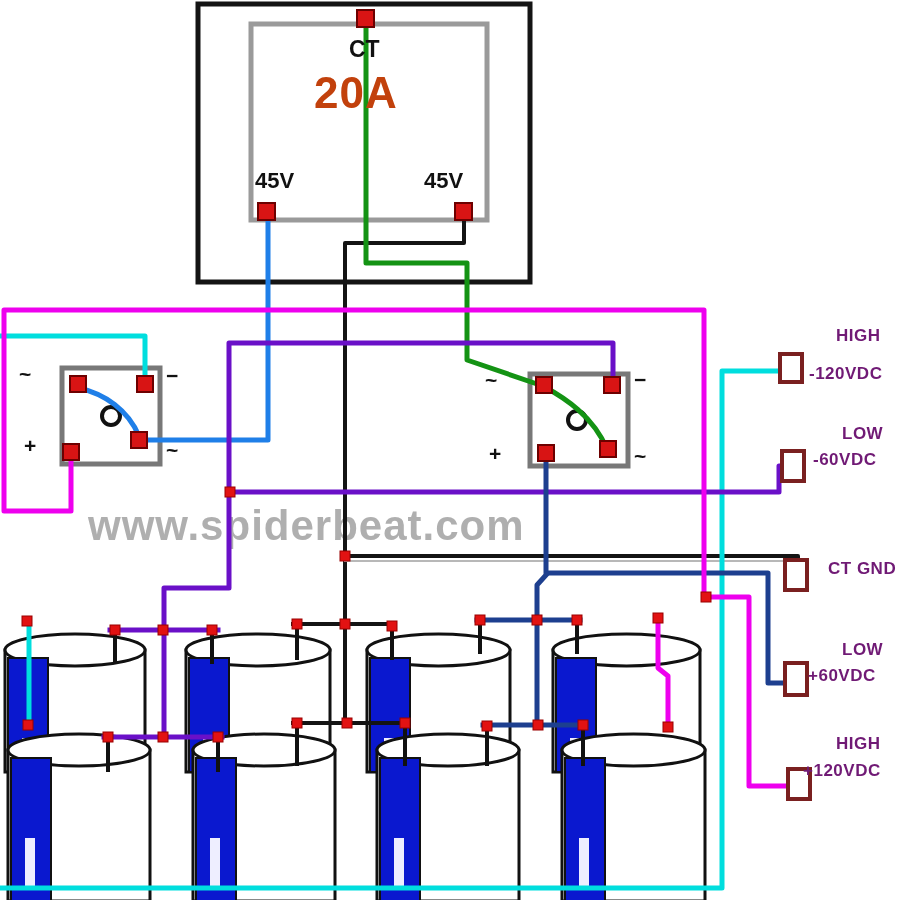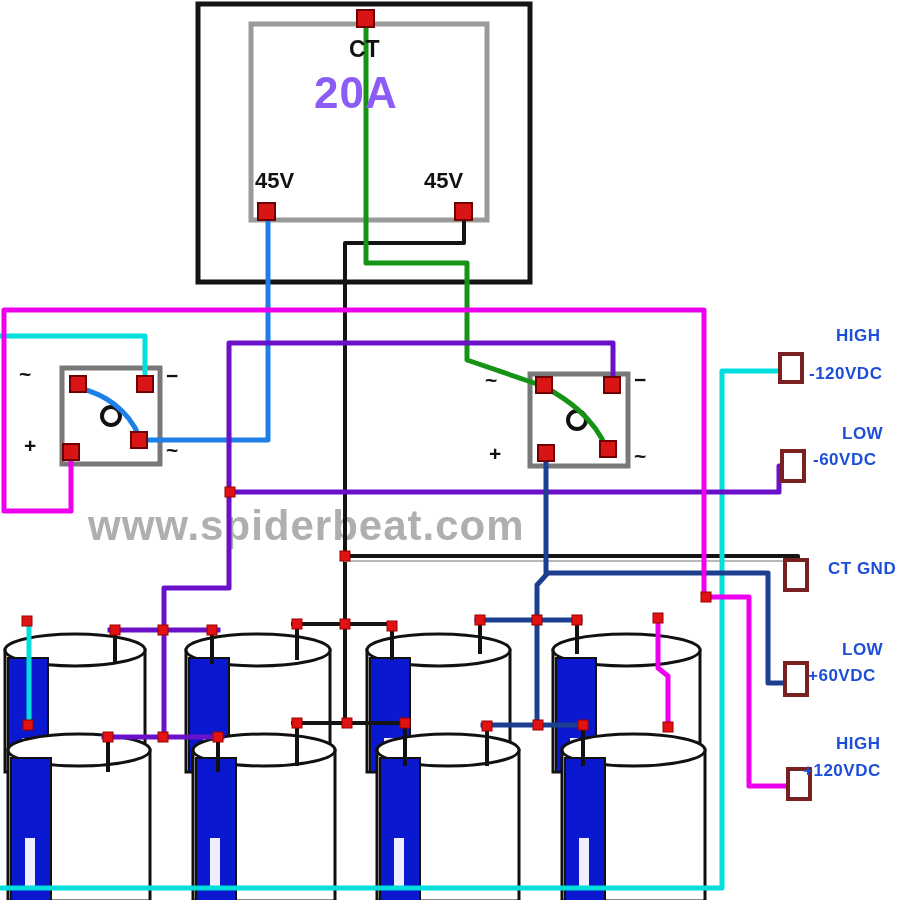--- a/index.html
+++ b/index.html
@@ -3,24 +3,24 @@
 <meta charset="utf-8">
 <style>
   html,body{margin:0;padding:0;}
   body{width:900px;height:900px;overflow:hidden;position:relative;background:#fff;
        font-family:"Liberation Sans",sans-serif;}
   #stage{position:absolute;left:0;top:0;width:900px;height:900px;}
   .abs{position:absolute;white-space:nowrap;}
   
   .wm{font-size:42px;font-weight:bold;color:#a2a2a2;letter-spacing:1px;opacity:.85;}
   .tx-ct{font-size:23px;font-weight:bold;color:#111;}
-  .tx-rating{font-size:44px;font-weight:bold;color:#8b5cf6;letter-spacing:1px;}
+  .tx-rating{font-size:44px;font-weight:bold;color:#c2410c;letter-spacing:1px;}
   .tx-wind{font-size:22px;font-weight:bold;color:#111;}
   .br-sym{font-size:21px;font-weight:bold;color:#111;}
-  .out-lab{font-size:17px;font-weight:bold;color:#1d4ed8;letter-spacing:.5px;}
+  .out-lab{font-size:17px;font-weight:bold;color:#701a75;letter-spacing:.5px;}
   svg{position:absolute;left:0;top:0;}
   
   .w{fill:none;stroke-linejoin:round;stroke-linecap:square;}
   .w-black{stroke:var(--c-black);stroke-width:4;}
   .w-gray{stroke:#b8b8b8;stroke-width:2;}
   .w-green{stroke:var(--c-green);stroke-width:5;}
   .w-blue{stroke:var(--c-blue);stroke-width:5;}
   .w-cyan{stroke:var(--c-cyan);stroke-width:5;}
   .w-magenta{stroke:var(--c-magenta);stroke-width:5;}
   .w-purple{stroke:var(--c-purple);stroke-width:5;}

